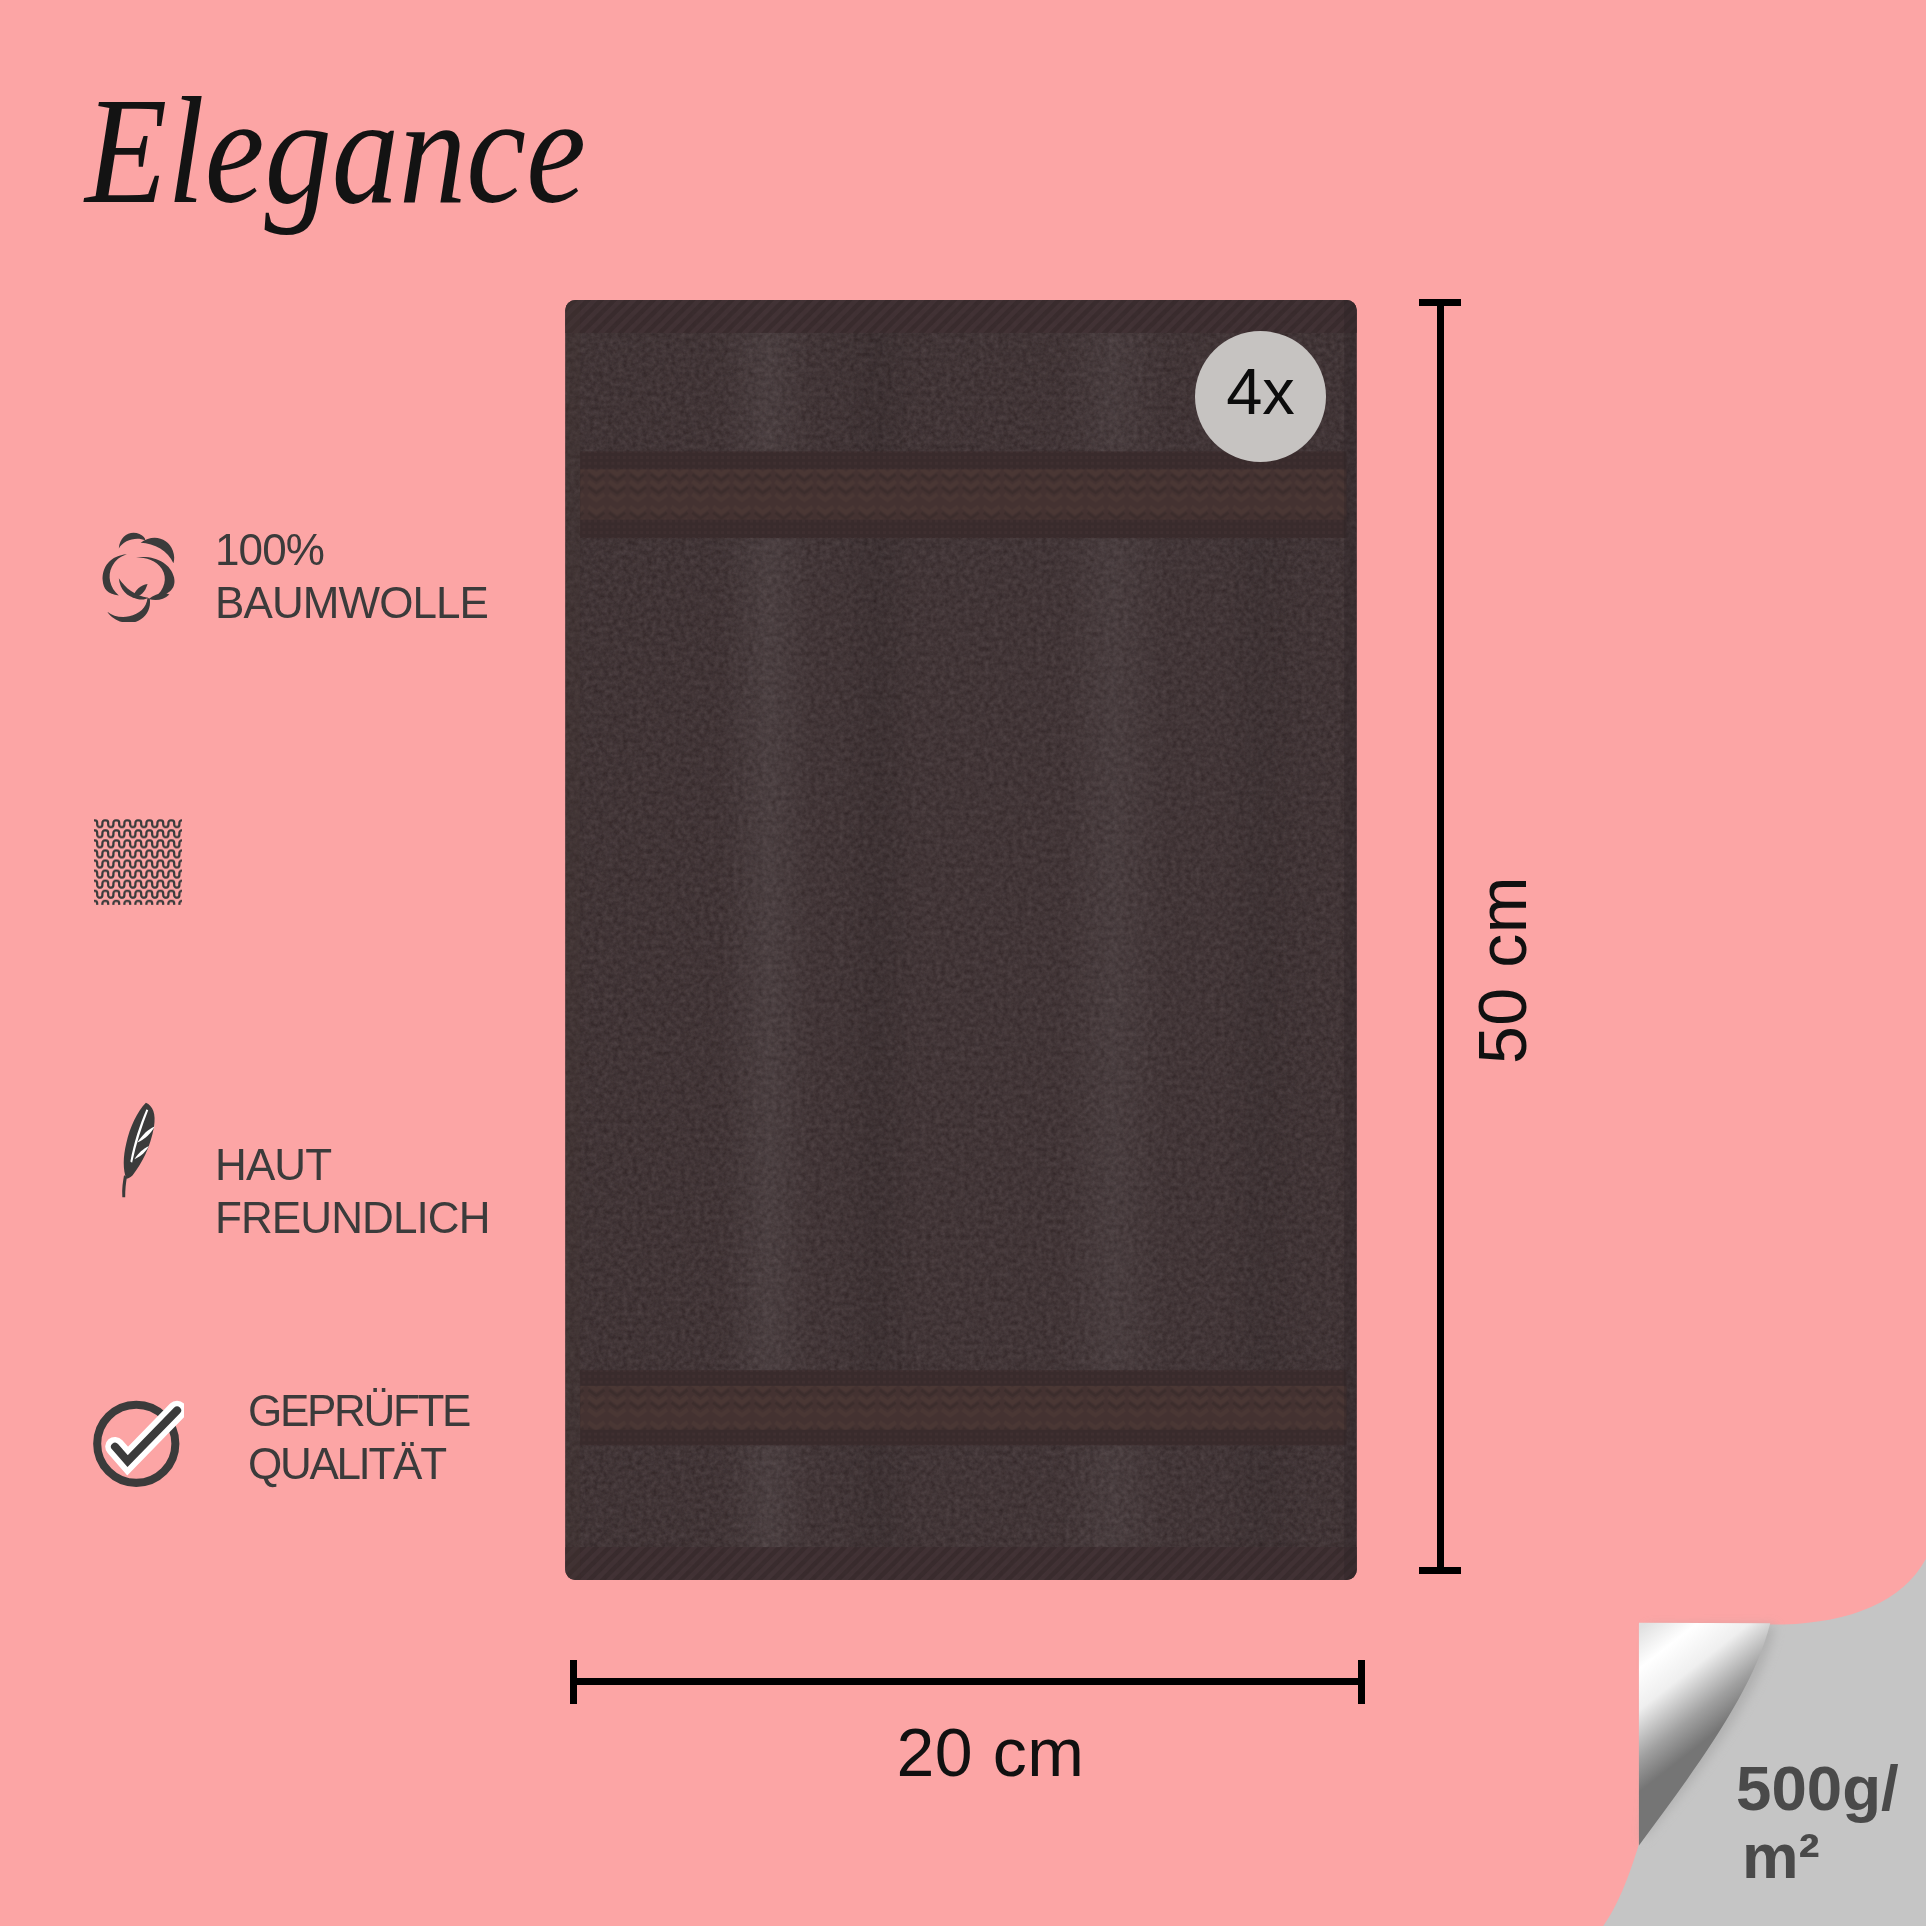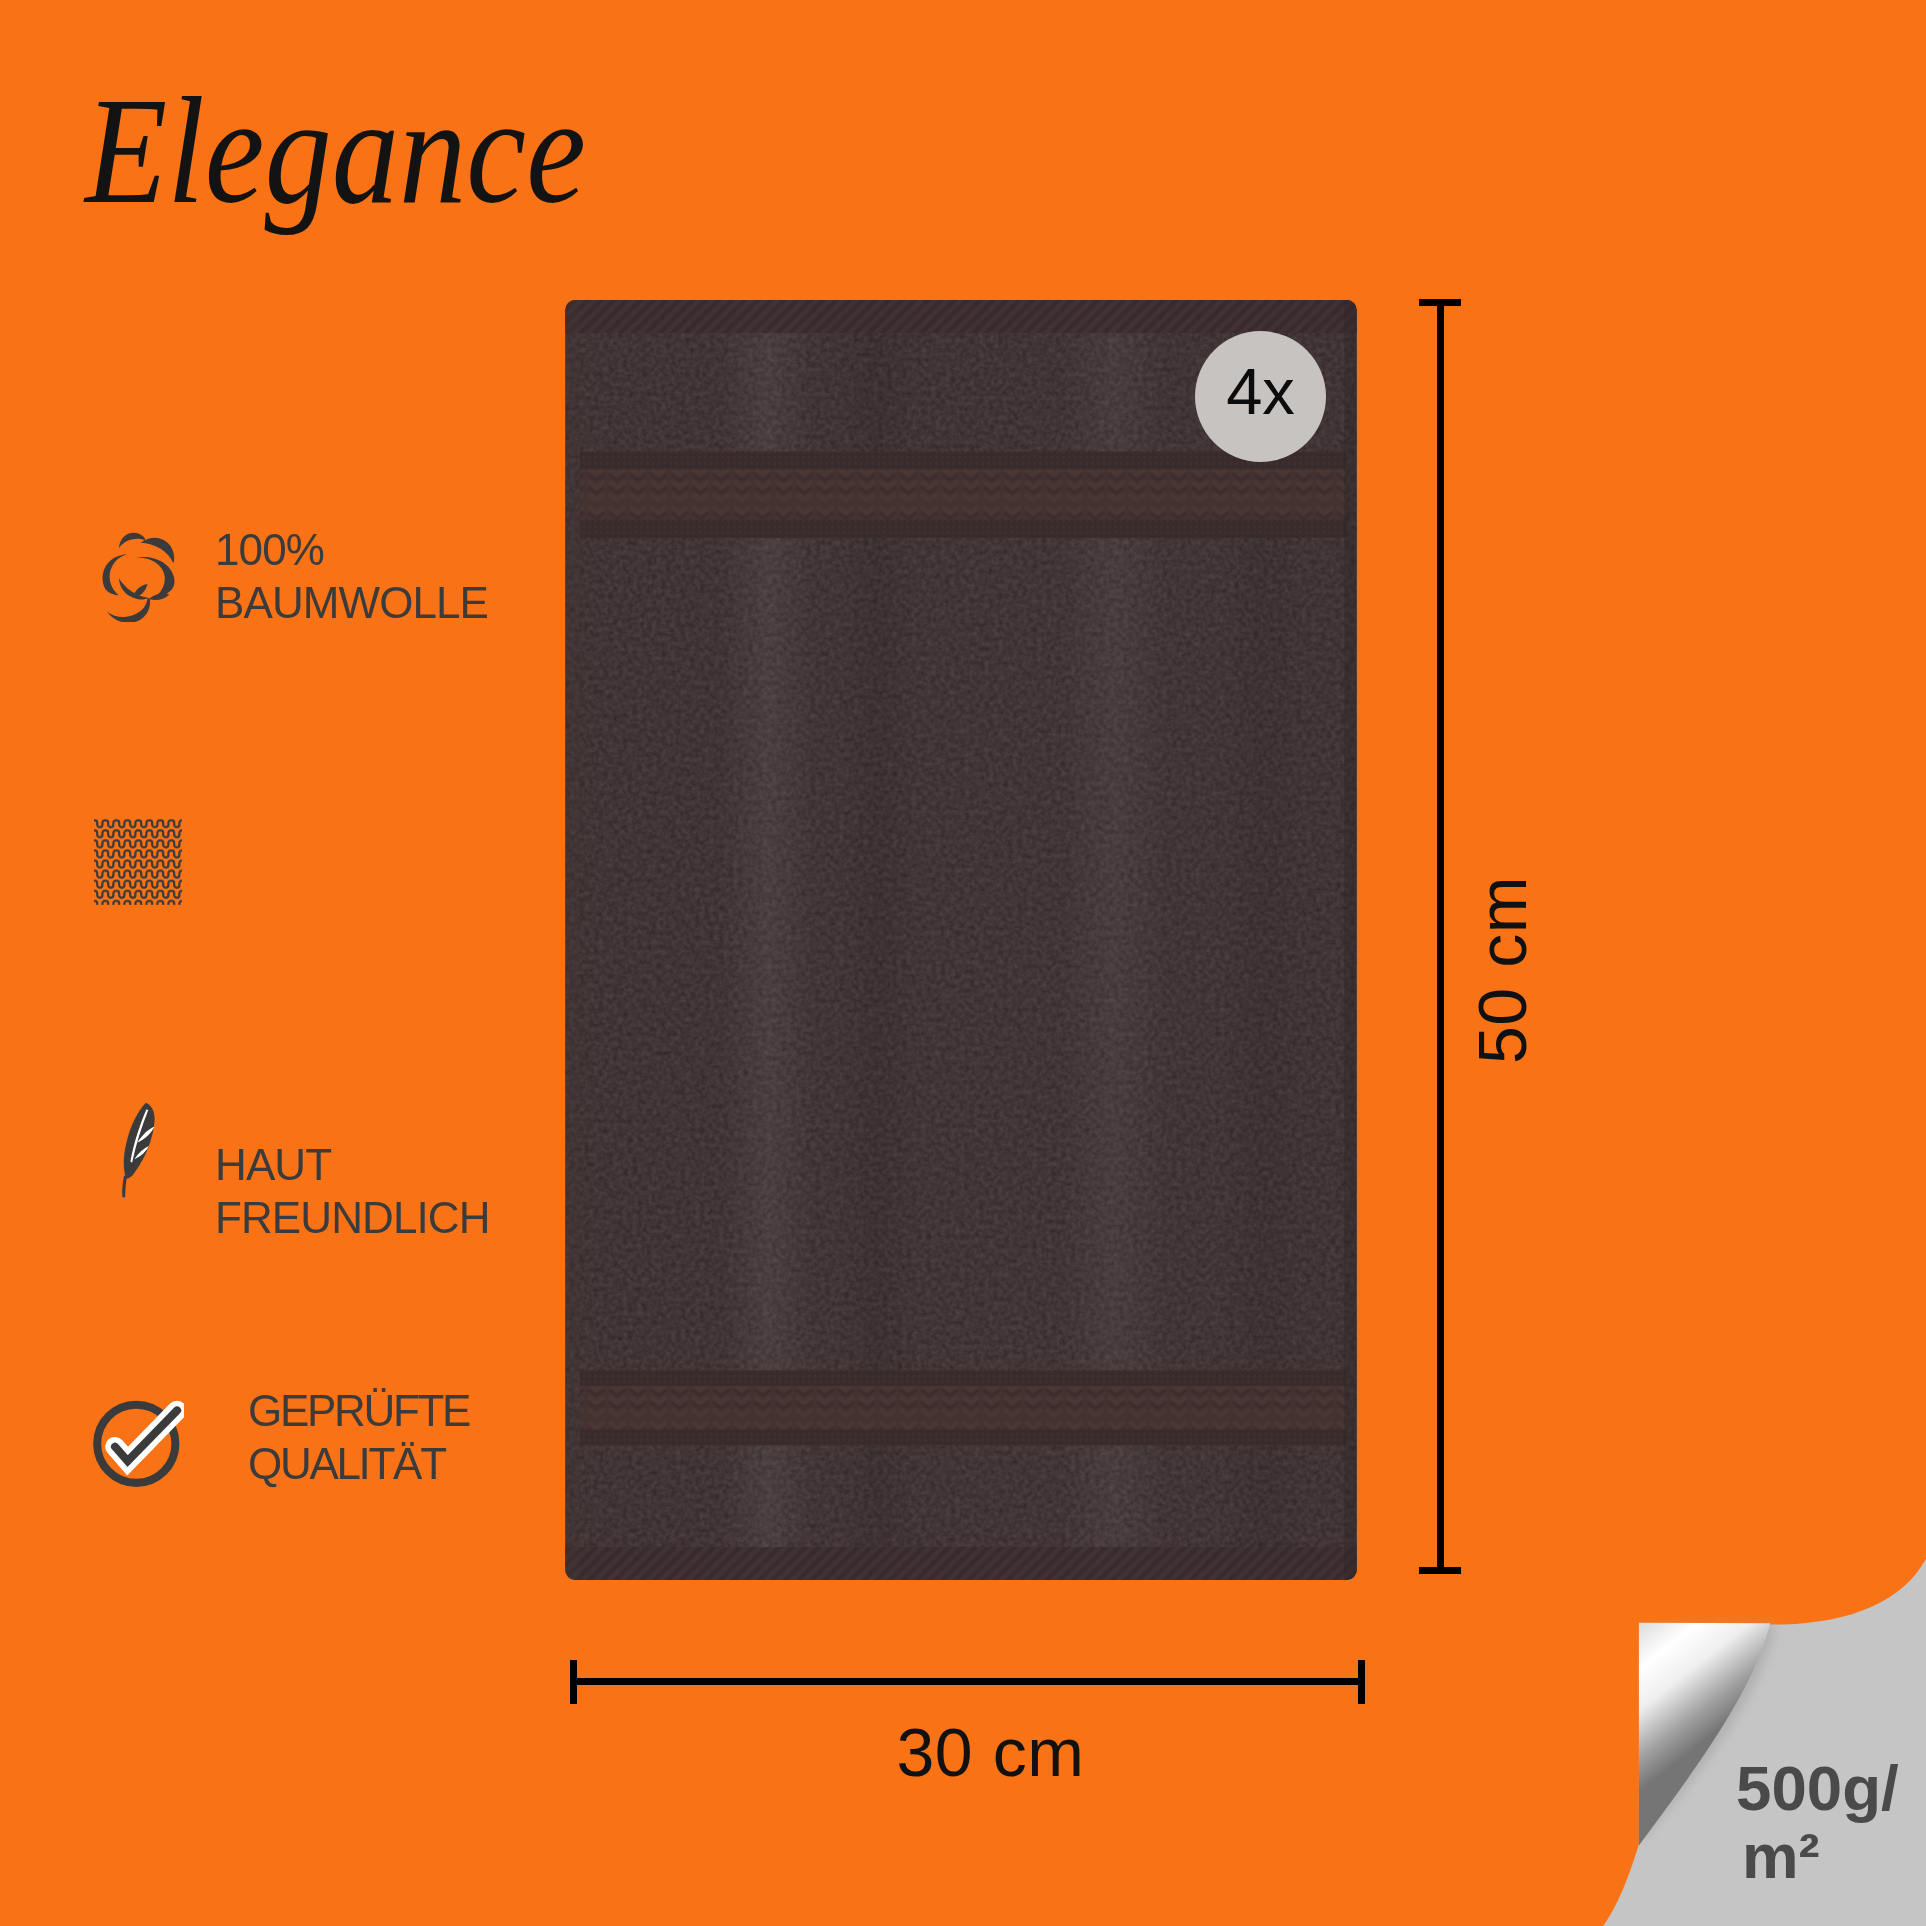--- a/index.html
+++ b/index.html
@@ -1,16 +1,16 @@
 <!DOCTYPE html>
 <html style="font-size:9.2px"><head>
 <meta charset="utf-8">
 <style>
   html,body{margin:0;padding:0;background:#ffffff;}
-  #page{position:relative;width:1926px;height:1926px;background:#f97316;overflow:hidden;font-family:"Liberation Sans",sans-serif;}
+  #page{position:relative;width:1926px;height:1926px;background:#fca5a5;overflow:hidden;font-family:"Liberation Sans",sans-serif;}
   .abs{position:absolute;}
   .feat{color:#3b3b3b;font-weight:normal;font-size:44px;line-height:53px;letter-spacing:-0.9px;white-space:nowrap;}
 </style>
 </head>
 <body>
 <div id="page">
 
   <div class="abs" style="left:85px;top:74px;font-family:'Liberation Serif',serif;font-style:italic;font-weight:normal;font-size:153px;line-height:153px;color:#131313;transform:scaleX(0.88);transform-origin:left top;">Elegance</div>
 
   <svg class="abs" style="left:99px;top:530px;" width="81" height="92" viewBox="0 0 140 160">
@@ -134,21 +134,21 @@
   <div class="abs" style="left:1419px;top:1567px;width:42px;height:7px;background:#000;"></div>
 
   <div class="abs" style="left:1328px;top:937px;width:347px;height:66px;line-height:66px;text-align:center;font-size:68px;letter-spacing:0.6px;color:#111;transform:rotate(-90deg);transform-origin:center;">50 cm</div>
 
   <div class="abs" style="left:573px;top:1678px;width:788px;height:7px;background:#000;"></div>
 
   <div class="abs" style="left:570px;top:1660px;width:7px;height:44px;background:#000;"></div>
 
   <div class="abs" style="left:1358px;top:1660px;width:7px;height:44px;background:#000;"></div>
 
-  <div class="abs" style="left:817px;top:1719px;width:347px;height:66px;line-height:66px;text-align:center;font-size:68px;letter-spacing:0.6px;color:#111;">30 cm</div>
+  <div class="abs" style="left:817px;top:1719px;width:347px;height:66px;line-height:66px;text-align:center;font-size:68px;letter-spacing:0.6px;color:#111;">20 cm</div>
 
   <svg class="abs" style="left:1503px;top:1503px;" width="424" height="424" viewBox="0 0 733 733">
     <defs>
       <linearGradient id="foldgrad" x1="240" y1="212" x2="378" y2="388" gradientUnits="userSpaceOnUse">
         <stop offset="0" stop-color="#e0e0e0"></stop>
         <stop offset="0.25" stop-color="#ffffff"></stop>
         <stop offset="0.5" stop-color="#efefef"></stop>
         <stop offset="0.8" stop-color="#a0a0a0"></stop>
         <stop offset="1" stop-color="#757575"></stop>
       </linearGradient>

